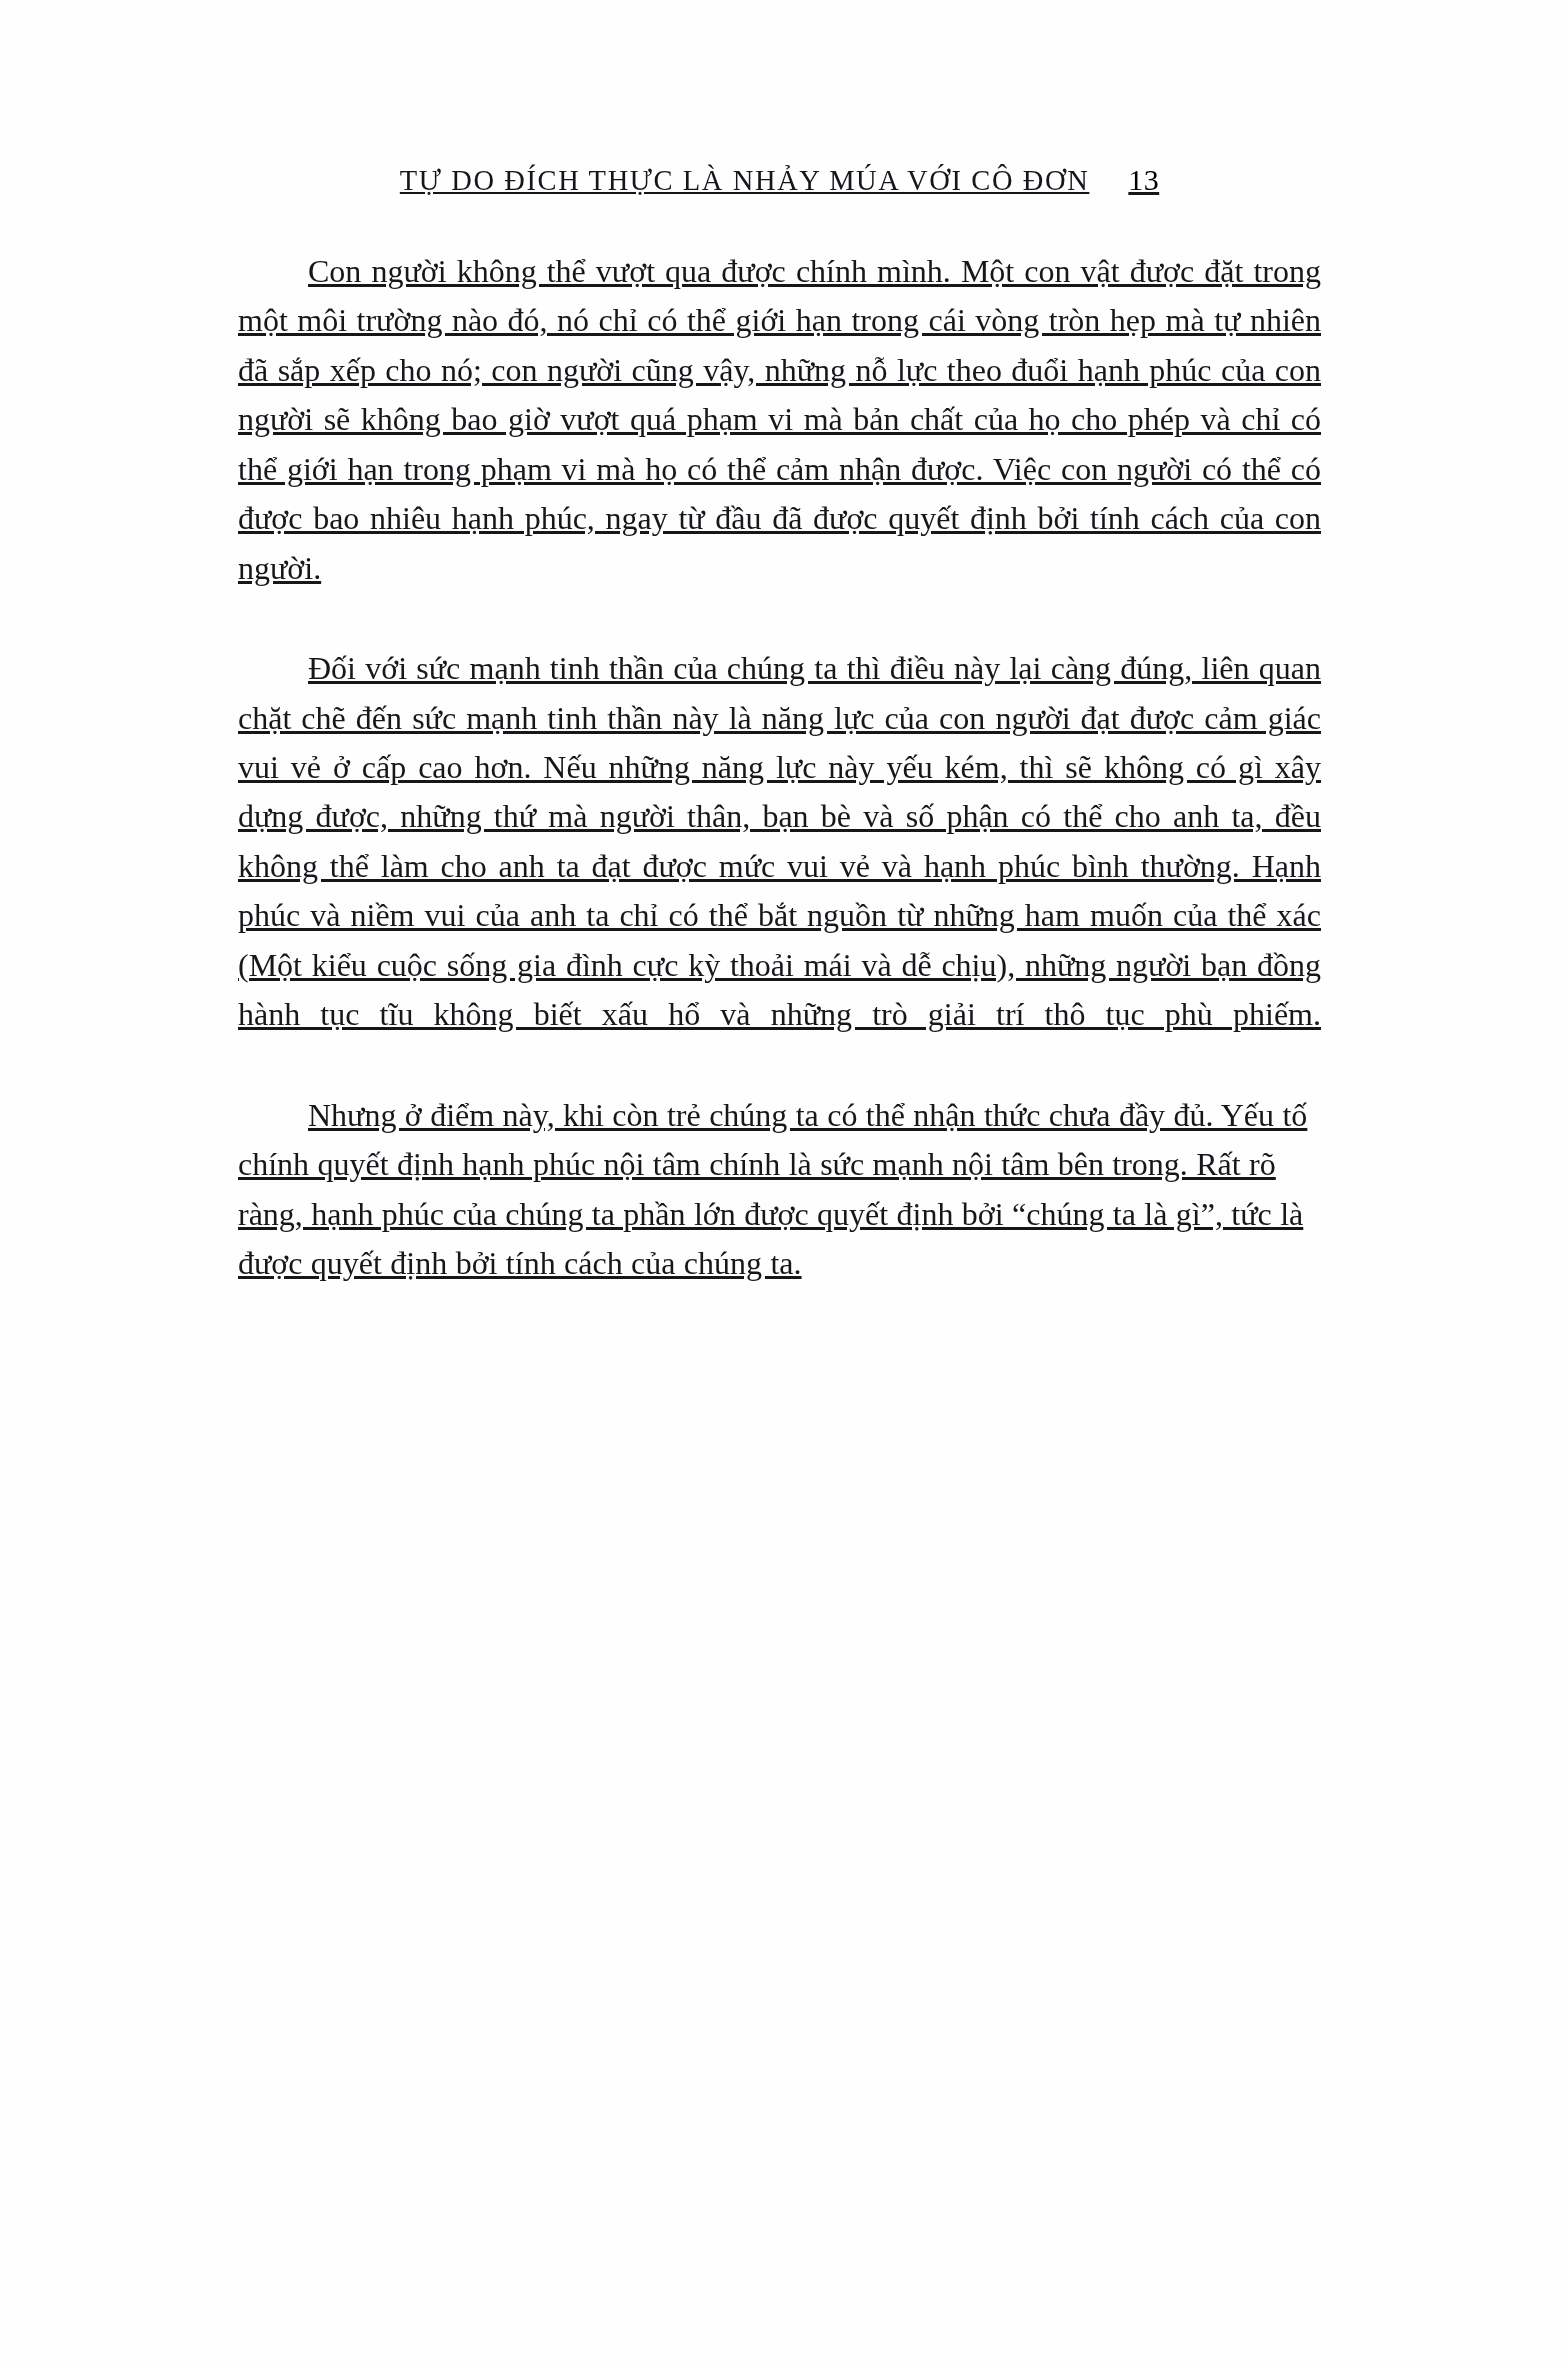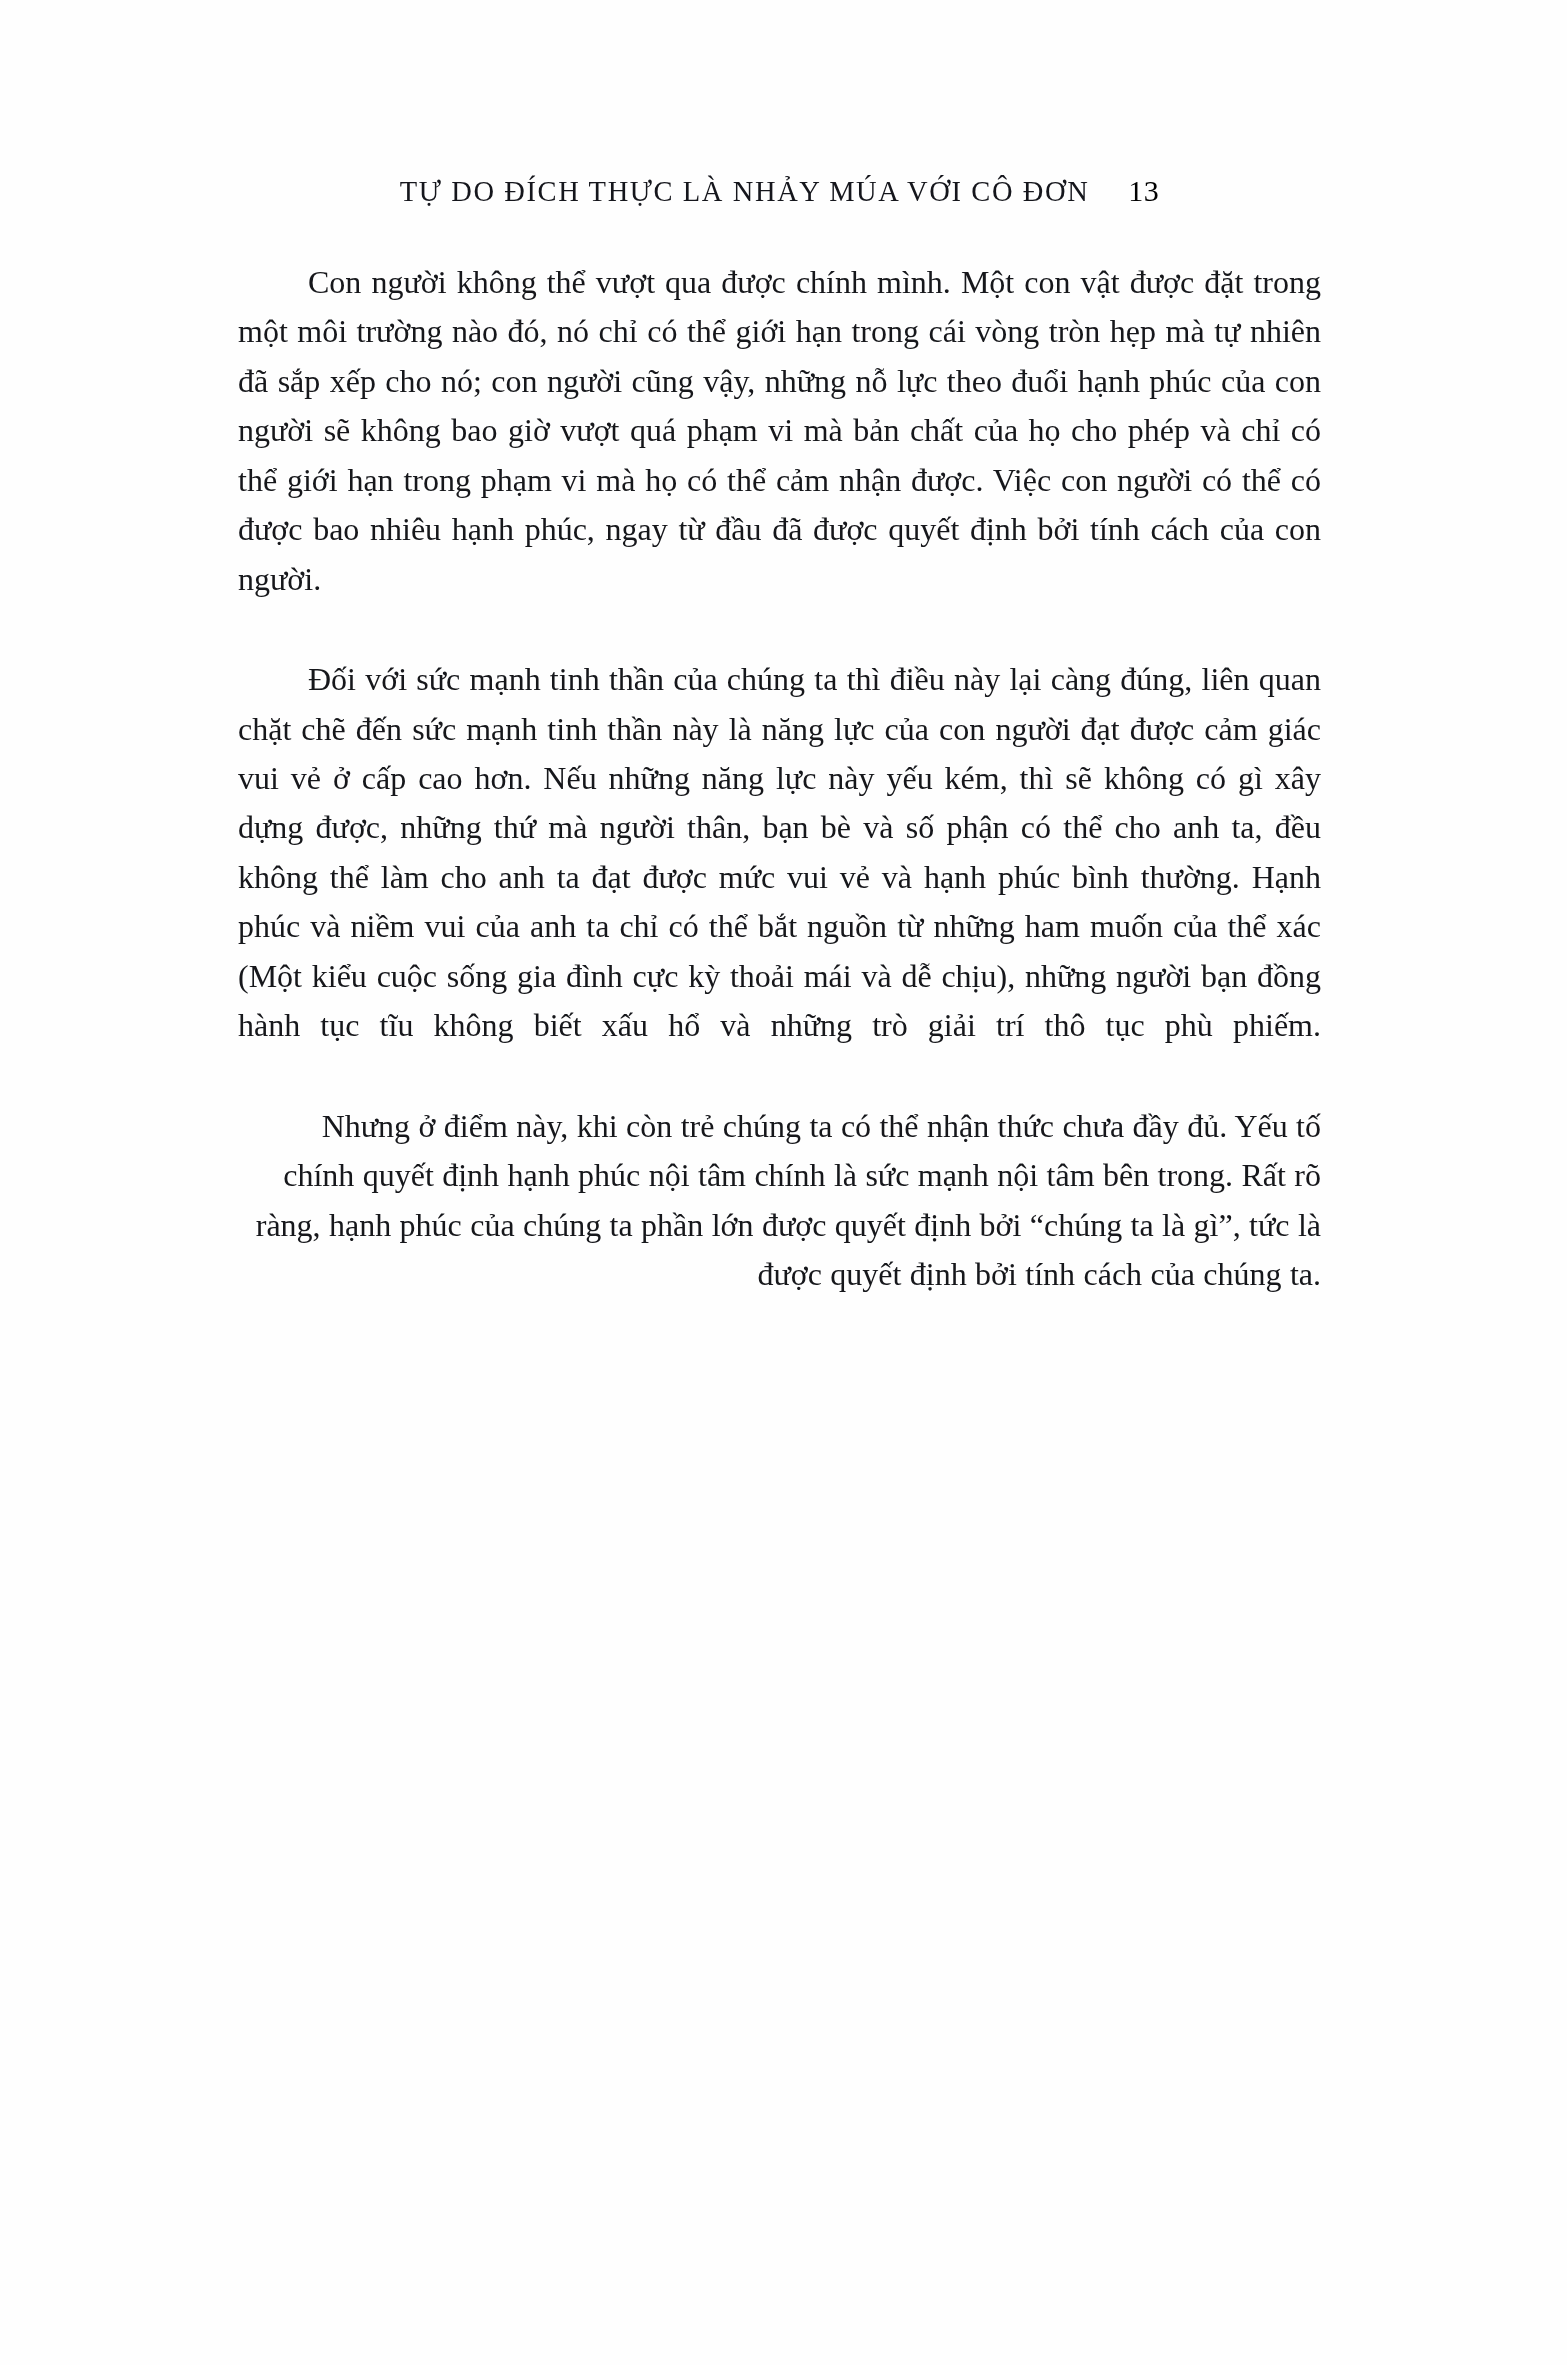--- a/index.html
+++ b/index.html
@@ -18,22 +18,23 @@
     position: relative;
     width: 1568px;
     height: 2366px;
     background: #fefefe;
     box-sizing: border-box;
     padding: 0;
   }
   .content-frame {
     position: absolute;
     left: 238px;
-    top: 174px;
+    top: 163px;
     width: 1083px;
+    text-decoration: underline;
   }
   .running-head {
     display: flex;
     align-items: baseline;
     justify-content: center;
     gap: 39px;
     margin: 0 0 50px 0;
     white-space: nowrap;
   }
   .running-head .head-title {
@@ -57,21 +58,21 @@
     font-family: "Liberation Serif", serif;
     font-size: 32px;
     line-height: 1.545;
     text-align: justify;
     text-indent: 70px;
     color: #16171b;
     word-spacing: 0.4px;
     hyphens: none;
   }
   .body-text p:last-child {
-    text-align: right;
+    text-align: left;
   }
   
   .body-text p::after {
     content: "";
     display: inline-block;
     width: 100%;
   }
 </style>
 </head>
 <body>

